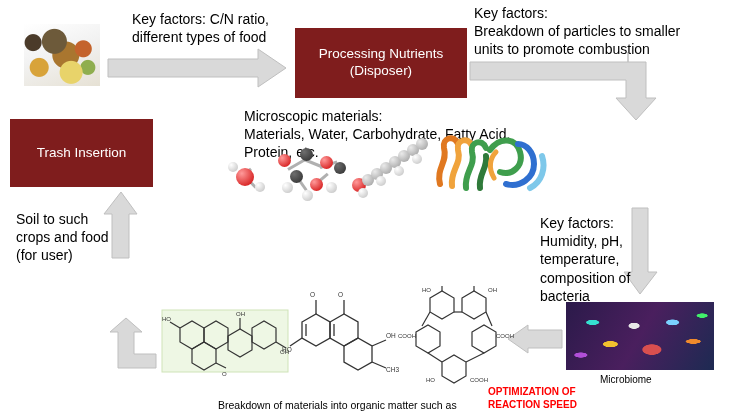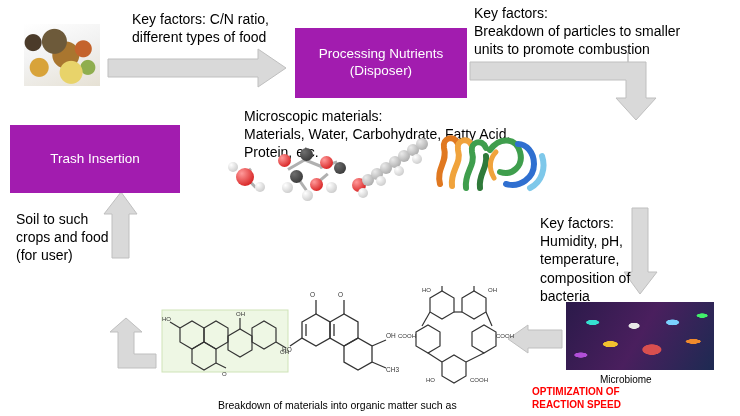--- a/index.html
+++ b/index.html
@@ -10,21 +10,21 @@
   #canvas {
     position: relative;
     width: 740px;
     height: 416px;
     background: #ffffff;
     font-family: "Liberation Sans", sans-serif;
     overflow: hidden;
   }
   .box {
     position: absolute;
-    background: #a21caf;
+    background: #7f1d1d;
     color: #ffffff;
     display: flex;
     align-items: center;
     justify-content: center;
     text-align: center;
     font-size: 13.5px;
     line-height: 1.25;
     box-sizing: border-box;
     padding: 4px 6px;
   }
@@ -126,21 +126,21 @@
   <svg class="arrow-svg" style="left:104px; top:192px;" width="34" height="68">
     <polygon points="8,66 8,22 0,22 17,0 33,22 25,22 25,66" fill="#d9d9d9" stroke="#bfbfbf" stroke-width="1"></polygon>
   </svg>
 
   <div class="box" style="left:295px; top:28px; width:172px; height:70px;">
     <span>Processing Nutrients
 (Disposer)</span>
   </div>
 
 
-  <div class="box" style="left:10px; top:125px; width:170px; height:68px;align-items:center;">
+  <div class="box" style="left:10px; top:119px; width:143px; height:68px;align-items:center;">
     <span>Trash Insertion</span>
   </div>
 
 
   <div class="note" style="left:132px; top:10px; width:170px;">Key factors: C/N ratio,
 different types of food</div>
 
   <div class="note" style="left:474px; top:4px; width:250px;">Key factors:
 Breakdown of particles to smaller
 units to promote combustion</div>
@@ -289,18 +289,18 @@
         <text x="74" y="96">COOH</text>
       </g>
     </svg>
   </div>
 
   <div class="caption" style="left:218px; top:384px; width:300px;">
     <span>Breakdown of materials into organic matter such as</span><br>
     
   </div>
 
-  <div class="redlabel" style="left:488px; top:386px; width:120px;margin-left:44px;">OPTIMIZATION OF
+  <div class="redlabel" style="left:488px; top:386px; width:120px;">OPTIMIZATION OF
 REACTION SPEED</div>
 
   <div class="microbiome-label" style="left:600px; top:374px;">Microbiome</div>
 
 </div>
 
 </body></html>

